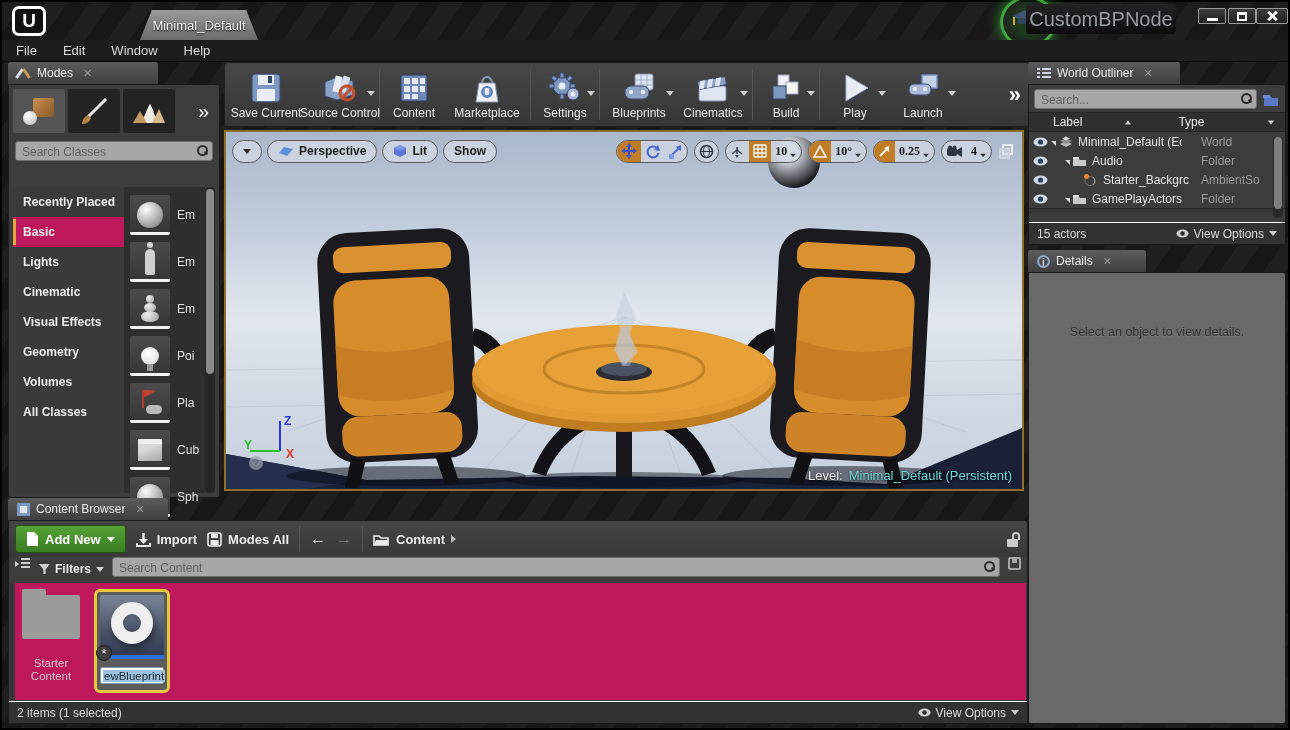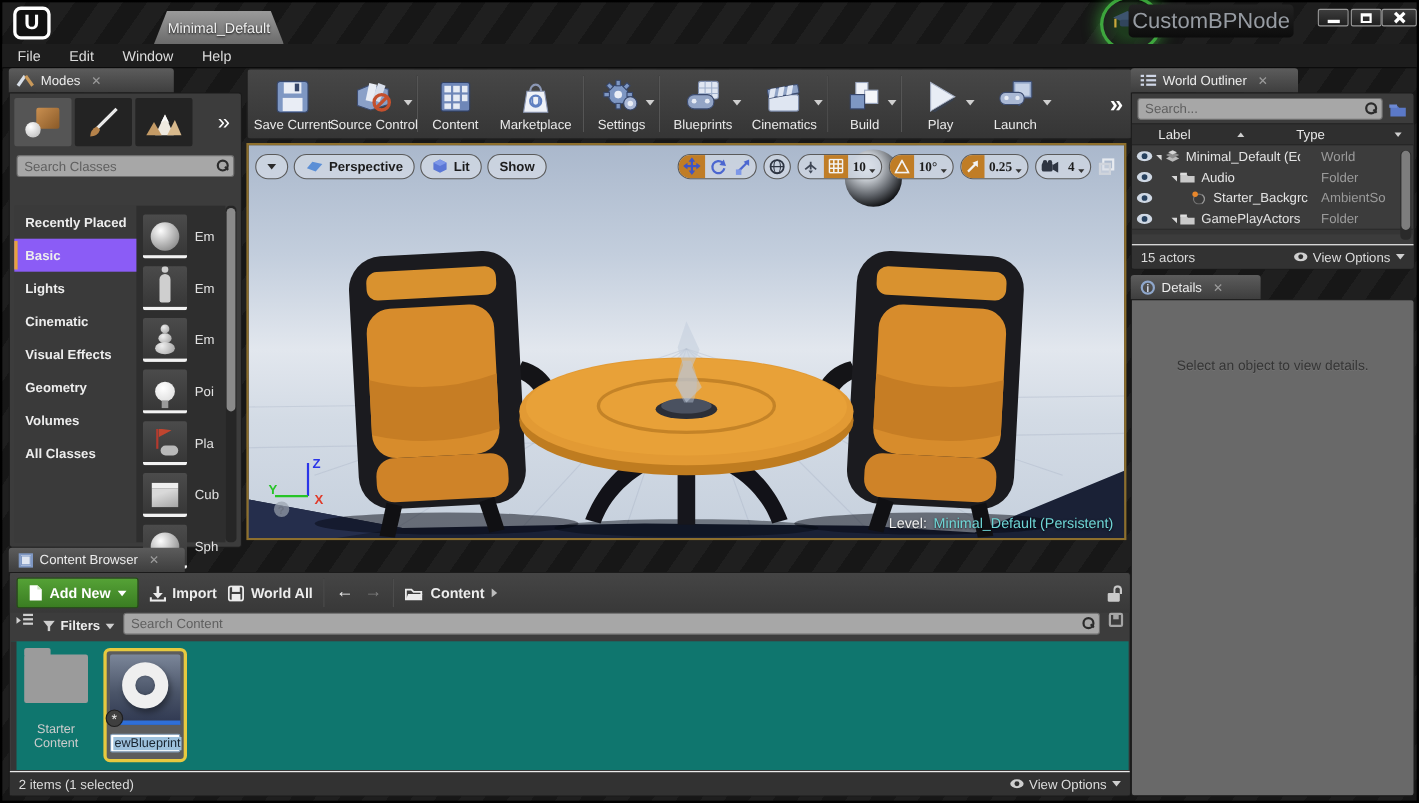--- a/index.html
+++ b/index.html
@@ -55,21 +55,21 @@
   #modes { left:6px; top:60px; width:212px; height:436px; }
   #modes .body { height:414px; }
   #mode-toolbar { display:flex; gap:3px; padding:4px 4px 2px 4px; align-items:center; }
   .mode-btn { width:52px; height:44px; background:#232323; border-radius:2px; display:flex; align-items:center; justify-content:center; }
   .mode-btn.sel { background:#555; }
   #mode-expand { margin-left:auto; color:#fff; font-size:20px; padding-right:6px; }
   #modes-search { margin:6px 6px 4px 6px; }
   #modes-split { position:absolute; left:4px; top:102px; right:4px; bottom:4px; display:flex; }
   #cat-col { width:112px; background:#3a3a3a; }
   .cat { height:30px; display:flex; align-items:center; padding-left:10px; color:#ededed; font-weight:bold; font-size:12px; position:relative; }
-  .cat.sel { background:#8b5cf6; }
+  .cat.sel { background:#be185d; }
   .cat.sel::before { content:""; position:absolute; left:0; top:2px; bottom:2px; width:3px; background:#e8a33d; }
   #item-col { flex:1; background:#2e2e2e; padding:4px 2px 0 6px; }
   .pitem { height:47px; display:flex; align-items:center; gap:7px; }
   .thumb { width:40px; height:40px; background:linear-gradient(#4b4b4b,#353535); border-radius:2px; position:relative; display:flex; align-items:center; justify-content:center; overflow:hidden; }
   .thumb::after { content:""; position:absolute; left:0; right:0; bottom:0; height:3px; background:#f2f2f2; }
   .pitem .lbl { color:#e2e2e2; font-size:12px; width:26px; overflow:hidden; white-space:nowrap; }
   .sh-sphere { width:26px; height:26px; border-radius:50%; background:radial-gradient(circle at 35% 30%,#fdfdfd,#9a9a9a 70%,#6f6f6f); }
   .sh-char { width:10px; height:26px; background:#cfcfcf; border-radius:5px 5px 2px 2px; position:relative; }
   .sh-char::before { content:""; position:absolute; left:2px; top:-7px; width:6px; height:6px; border-radius:50%; background:#cfcfcf; }
   .sh-pawn { position:relative; width:22px; height:28px; }
@@ -153,21 +153,21 @@
   #cb-lock .lk-sh { position:absolute; top:0; left:5px; width:8px; height:8px; border:2px solid #c9c9c9; border-bottom:none; border-radius:5px 5px 0 0; }
   #cb-filter-row { height:24px; display:flex; gap:8px; padding:0 6px; }
   #src-toggle { width:16px; height:14px; position:relative; }
   #src-toggle::before { content:""; position:absolute; left:6px; top:1px; width:9px; height:2px; background:#cfcfcf; box-shadow:0 4px 0 #cfcfcf, 0 8px 0 #cfcfcf; }
   #src-toggle::after { content:""; position:absolute; left:0; top:4px; border-top:3px solid transparent; border-bottom:3px solid transparent; border-left:4px solid #cfcfcf; }
   .funnel { width:11px; height:10px; background:#cfcfcf; clip-path:polygon(0 0,100% 0,60% 55%,60% 100%,40% 100%,40% 55%); }
   #cb-filters { display:flex; align-items:center; gap:5px; color:#ececec; font-weight:bold; font-size:12px; }
   #cb-search { flex:1; }
   #cb-save-mini { width:13px; height:13px; border:2px solid #a5a5a5; border-radius:2px; position:relative; }
   #cb-save-mini::before { content:""; position:absolute; left:2px; top:0; width:5px; height:4px; background:#a5a5a5; }
-  #cb-assets { position:absolute; left:1px; right:1px; top:62px; bottom:23px; background:#0f766e; display:flex; padding:6px 0 0 8px; gap:10px; }
+  #cb-assets { position:absolute; left:1px; right:1px; top:62px; bottom:23px; background:#be185d; display:flex; padding:6px 0 0 8px; gap:10px; }
   #asset-strip { position:absolute; left:0; top:0; bottom:0; width:5px; background:#353535; }
   #folder-item { width:66px; display:flex; flex-direction:column; align-items:center; }
   .folder-ico { width:58px; height:44px; background:#9b9b9b; border-radius:2px; position:relative; margin-top:6px; }
   .folder-ico::before { content:""; position:absolute; left:0; top:-6px; width:24px; height:7px; background:#9b9b9b; border-radius:2px 2px 0 0; }
   #folder-item .fname { margin-top:18px; color:#cccccc; font-size:11.5px; text-align:center; width:56px; line-height:1.15; }
   #bp-tile { width:76px; height:104px; border:3px solid #e7c93f; border-radius:6px; background:#5c5c5c; padding:3px; }
   #bp-thumb { width:64px; height:64px; background:linear-gradient(180deg,#7b8699 0%,#4a5468 55%,#2e3750 100%); position:relative; border-radius:2px; }
   #bp-ring { position:absolute; left:11px; top:7px; width:42px; height:42px; border-radius:50%; border:12px solid #efefef; box-shadow:2px 4px 6px rgba(0,0,0,.4), inset 0 0 3px rgba(0,0,0,.25); }
   #bp-stripe { position:absolute; left:0; right:0; bottom:0; height:4px; background:#2f6fd8; }
   #bp-star { position:absolute; left:-4px; bottom:-2px; width:16px; height:16px; background:#3f3f3f; border:1px solid #1e1e1e; border-radius:50%;
@@ -814,21 +814,21 @@
               <path d="M1 11 v3 h13 v-3" fill="none" stroke="#ececec" stroke-width="2"></path>
           </svg>
           <span>Import</span>
         </div>
         <div class="cb-tbtn">
           <svg width="15" height="15">
             <rect x="1" y="1" width="13" height="13" rx="2" fill="none" stroke="#ececec" stroke-width="1.6"></rect>
               <rect x="4" y="1.6" width="7" height="4.5" fill="#ececec"></rect>
               <rect x="3.6" y="8" width="8" height="5.5" fill="#ececec"></rect>
           </svg>
-          <span>World All</span>
+          <span>Modes All</span>
         </div>
         <div class="cb-vsep"></div>
         <span class="nav-arrow">←</span>
         <span class="nav-arrow dis">→</span>
         <div class="cb-vsep"></div>
         <div class="cb-tbtn">
           <svg width="17" height="13">
             <path d="M1 3 h5 l2 2 h7 v7 h-14 z" fill="none" stroke="#ececec" stroke-width="1.6"></path>
               <path d="M3 7 h13 l-2 5 h-13 z" fill="#ececec"></path>
           </svg>

